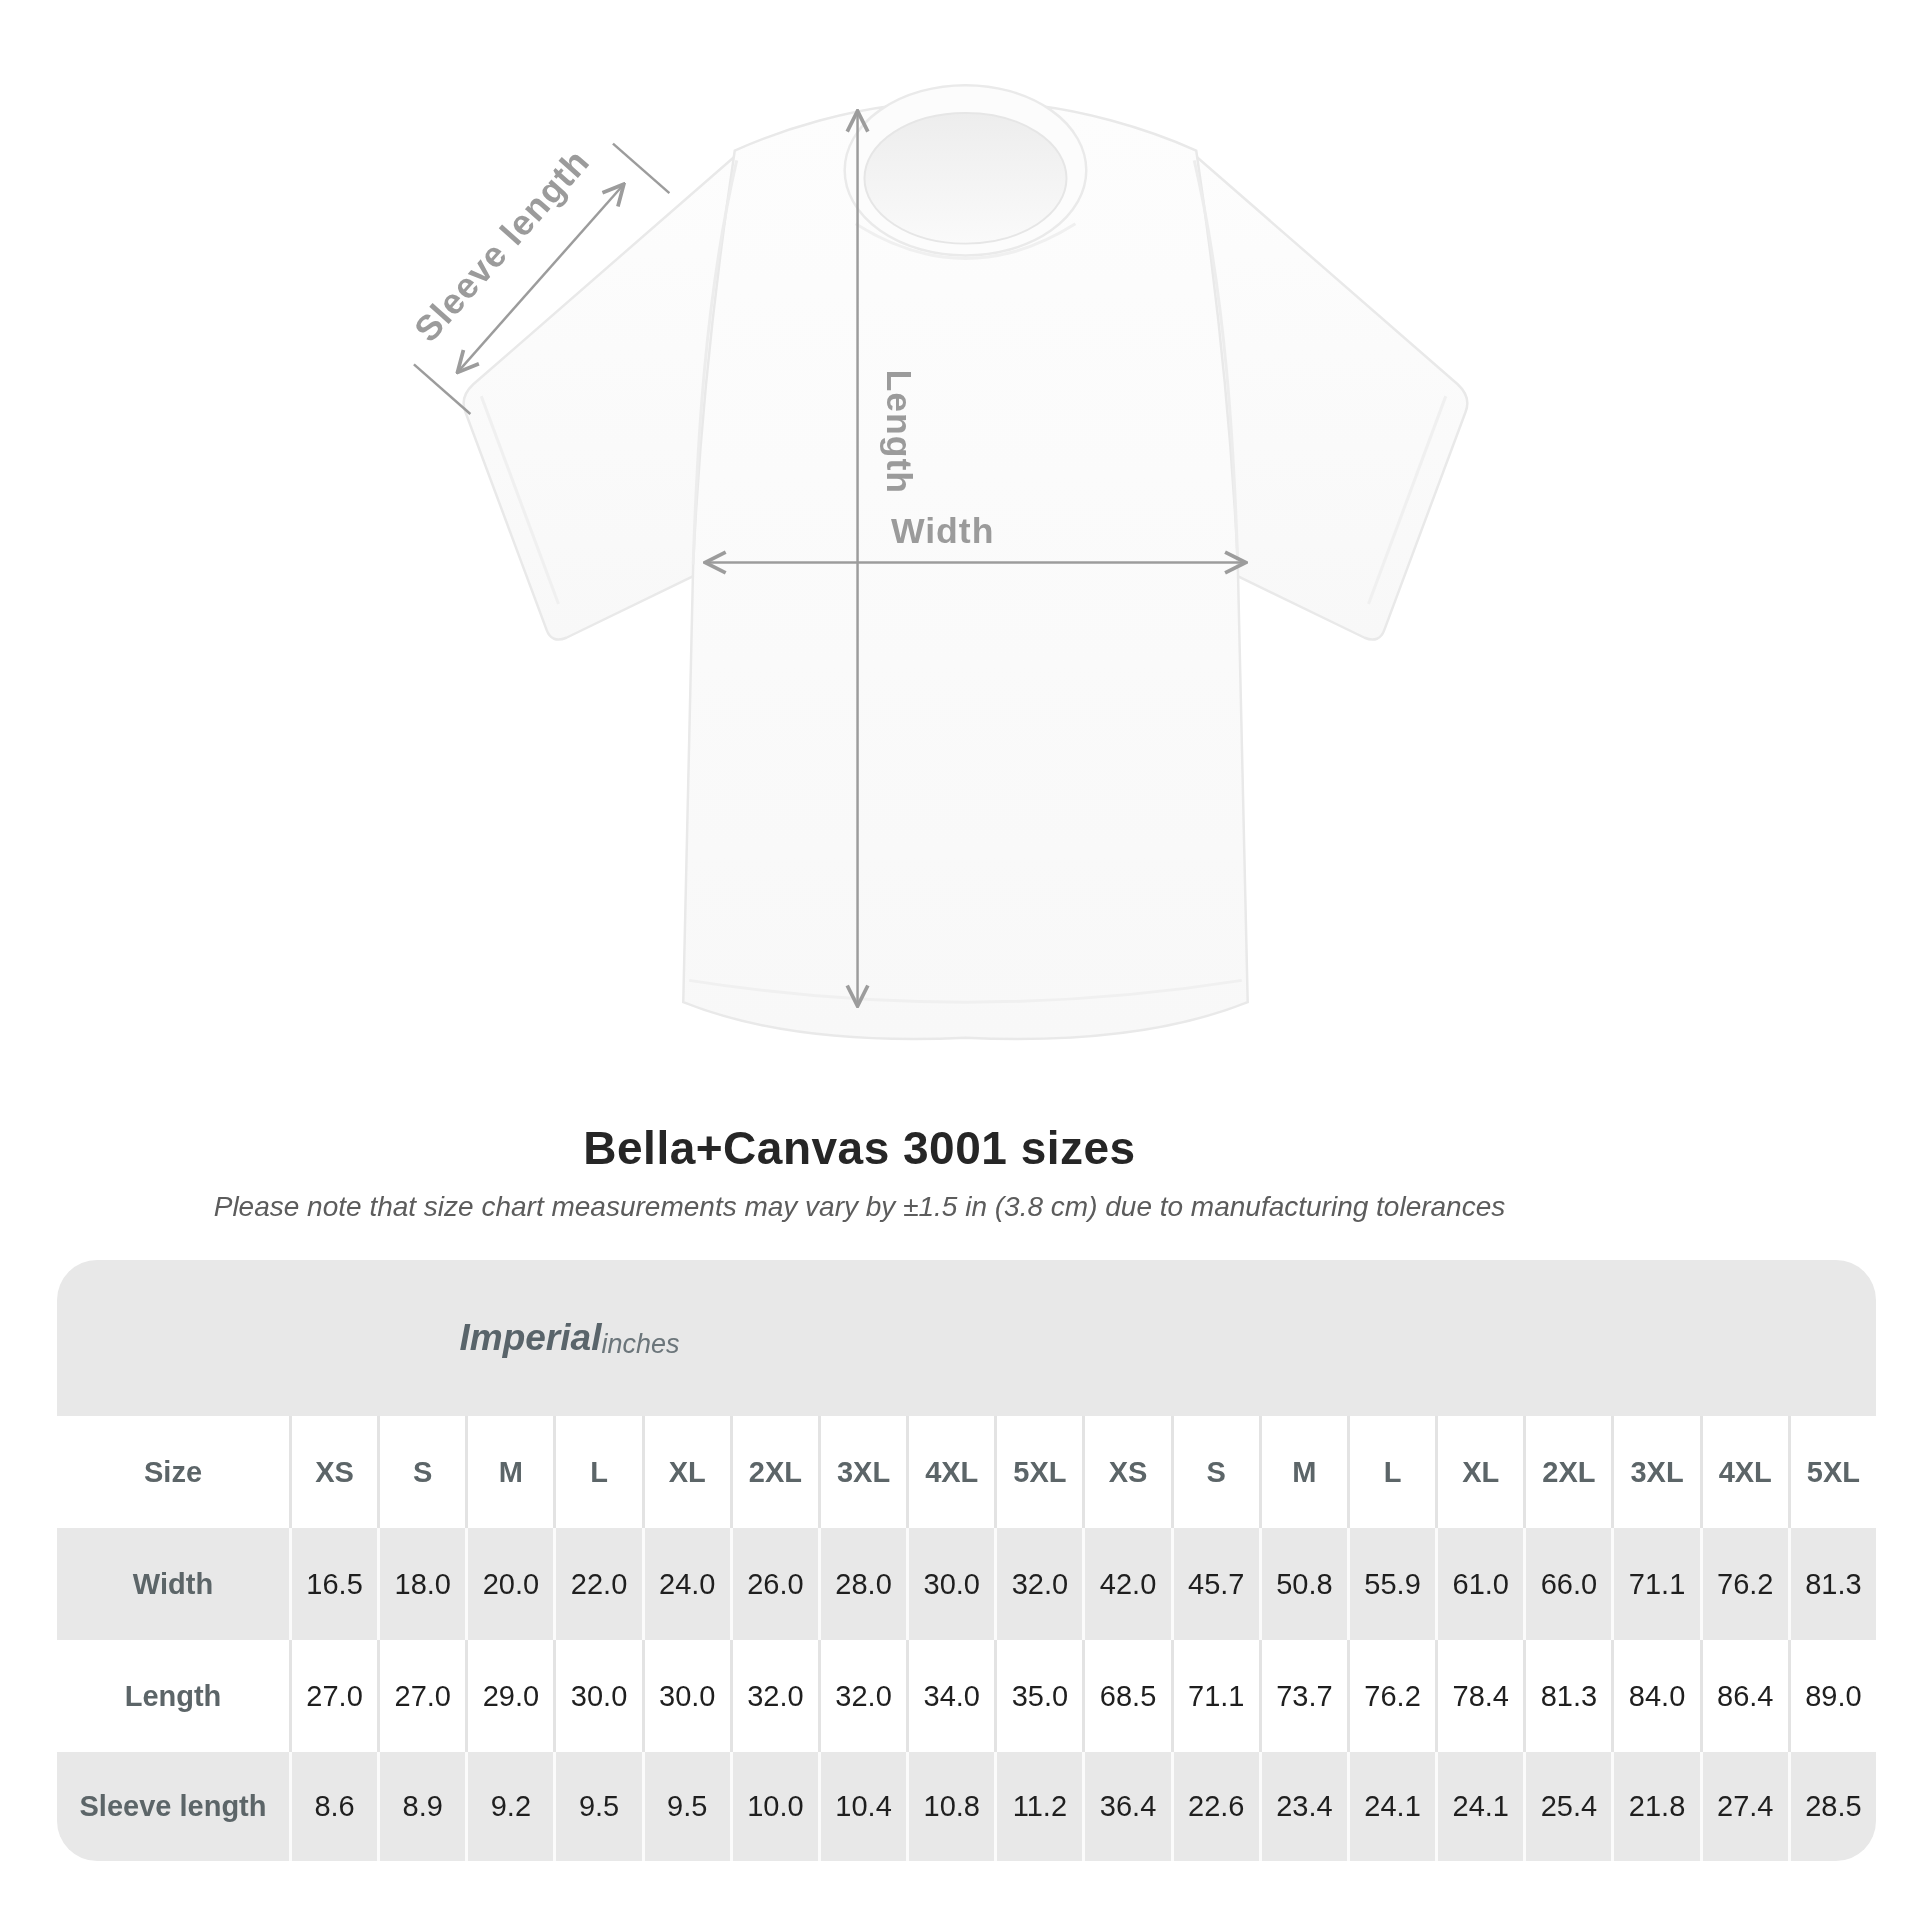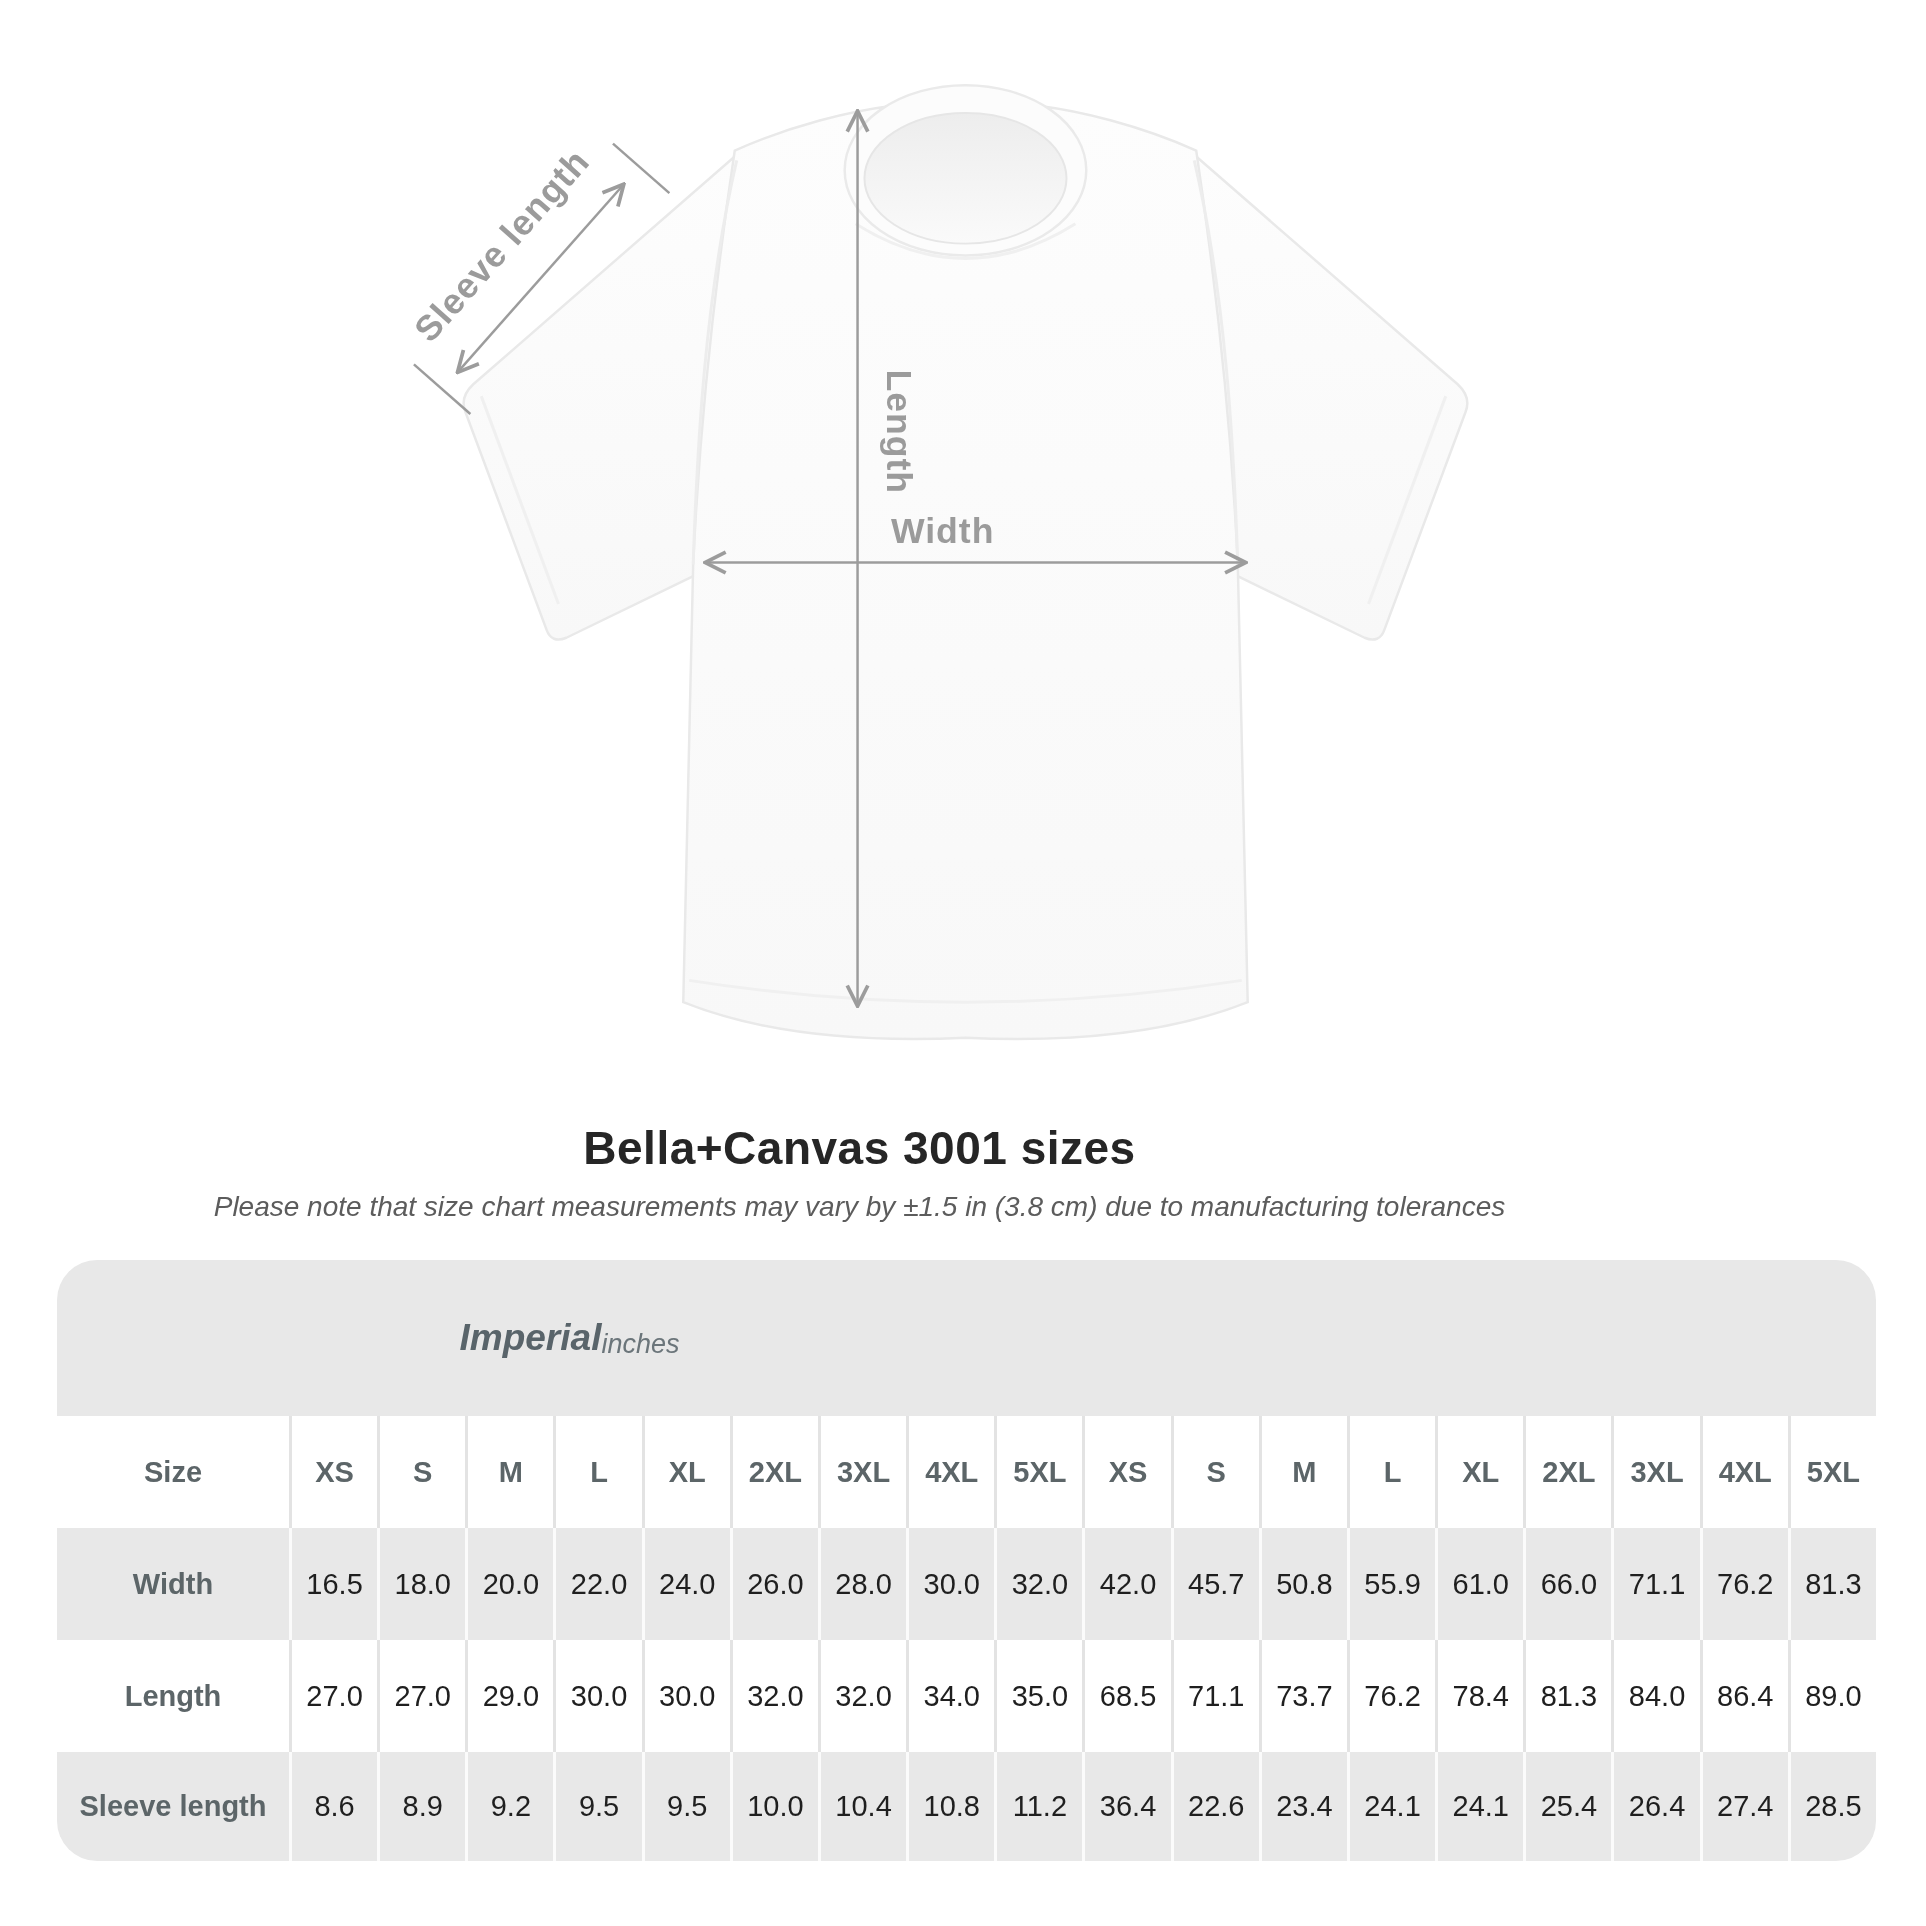--- a/index.html
+++ b/index.html
@@ -180,20 +180,20 @@
       <div class="cell">10.0</div>
       <div class="cell">10.4</div>
       <div class="cell">10.8</div>
       <div class="cell">11.2</div>
       <div class="cell">36.4</div>
       <div class="cell">22.6</div>
       <div class="cell">23.4</div>
       <div class="cell">24.1</div>
       <div class="cell">24.1</div>
       <div class="cell">25.4</div>
-      <div class="cell">26.4</div>
+      <div class="cell">21.8</div>
       <div class="cell">27.4</div>
       <div class="cell">28.5</div>
     </div>
 
   </div>
 </div>
 
 
 </body></html>

